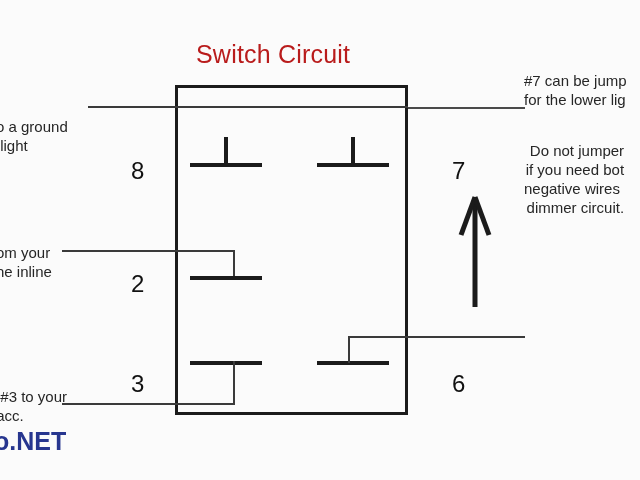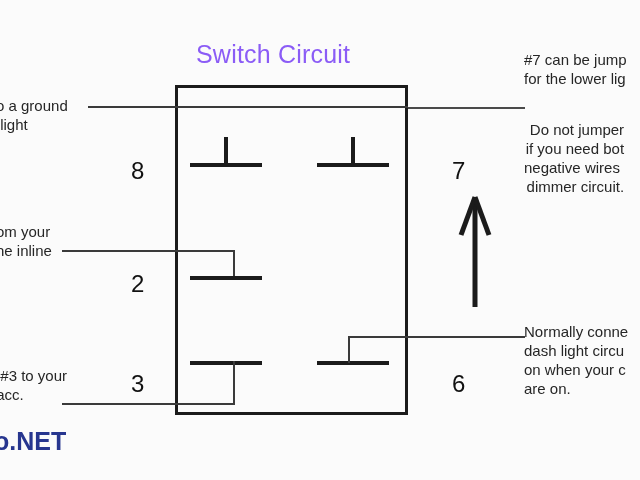--- a/index.html
+++ b/index.html
@@ -18,21 +18,21 @@
   }
 
   
   #title {
     position: absolute;
     left: 196px;
     top: 40px;
     font-size: 25px;
     font-weight: 400;
     letter-spacing: 0.2px;
-    color: #8b5cf6;
+    color: #b91c1c;
     white-space: nowrap;
   }
 
   
   #switch-box {
     position: absolute;
     left: 175px;
     top: 85px;
     width: 233px;
     height: 330px;
@@ -76,20 +76,21 @@
     line-height: 1;
   }
 
   
   .caption {
     position: absolute;
     font-size: 15px;
     line-height: 19px;
     color: #262626;
     white-space: pre;
+    margin-top: 21px;
   }
   .caption.left  { text-align: left; }
   .caption.right { text-align: left; }
 
   
   #arrow { position: absolute; left: 455px; top: 193px; }
 
   
   #watermark {
     position: absolute;
@@ -149,20 +150,16 @@
 he inline</div>
   <div class="caption left" style="left:-8px; top:366px;">t #3 to your
  acc.</div>
 
   <div class="caption right" style="left:524px; top:50px;">#7 can be jump
 for the lower lig</div>
   <div class="caption right" style="left:524px; top:120px;text-align:right;">Do not jumper
 if you need bot
 negative wires 
 dimmer circuit.</div>
-  <div class="caption right" style="left:524px; top:322px;">Normally conne
-dash light circu
-on when your c
-are on.</div>
 
   <div id="watermark">o.NET</div>
 
 </div>
 
 </body></html>

